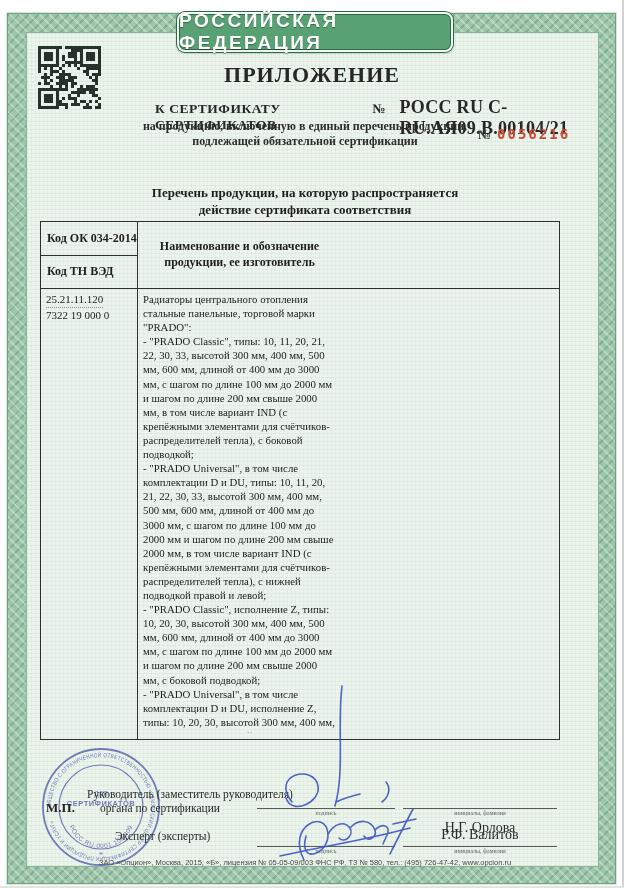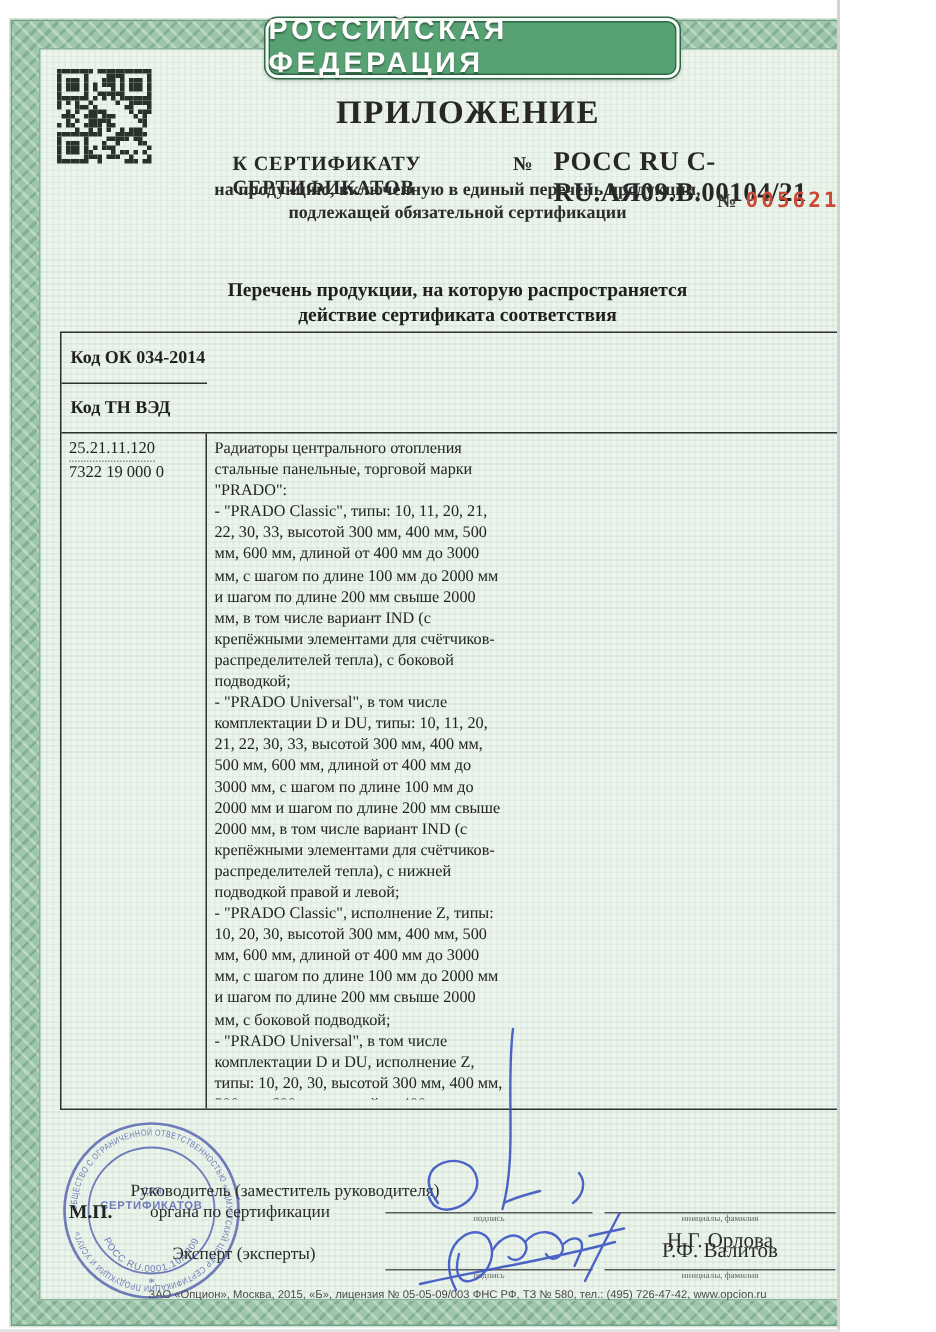--- a/index.html
+++ b/index.html
@@ -1,16 +1,16 @@
 <!DOCTYPE html>
 <html><head>
 <meta charset="utf-8">
 <style>
   html,body{margin:0;padding:0;background:#ffffff;}
-  #root{position:relative;width:560px;height:888px;background:#ffffff;overflow:hidden;
+  #root{position:relative;width:624px;height:888px;background:#ffffff;overflow:hidden;
         font-family:"Liberation Serif",serif;color:#222;}
   
   .frame{position:absolute;left:7px;top:13px;width:609px;height:871px;
          background:#9dc6ab;
          background-image:
            repeating-linear-gradient(45deg, rgba(255,255,255,.30) 0 2px, rgba(255,255,255,0) 2px 7px),
            repeating-linear-gradient(-45deg, rgba(40,96,64,.22) 0 2px, rgba(40,96,64,0) 2px 7px);
          box-shadow:inset 0 0 0 1px #6fa183, 0 0 0 1px #d9e6dc;}
   
   .sheet{position:absolute;left:26px;top:32px;width:571px;height:833px;
@@ -345,20 +345,21 @@
 
   <div class="section-title sec1">Перечень продукции, на которую распространяется</div>
   <div class="section-title sec2">действие сертификата соответствия</div>
 
   <div class="tbl">
     <div class="trow thead">
       <div class="th code-split">
         <div class="code-cell first">Код ОК 034-2014</div>
         <div class="code-cell">Код ТН ВЭД</div>
       </div>
+      <div class="th th-center">Наименование и обозначение продукции, ее изготовитель</div>
     </div>
     <div class="trow tbody">
       <div class="td">
         <span class="code-ok">25.21.11.120</span>
         <div>7322 19 000 0</div>
       </div>
       <div class="td cell-desc">Радиаторы центрального отопления стальные панельные, торговой марки "PRADO":
 - "PRADO Classic", типы: 10, 11, 20, 21, 22, 30, 33, высотой 300 мм, 400 мм, 500 мм, 600 мм, длиной от 400 мм до 3000 мм, с шагом по длине 100 мм до 2000 мм и шагом по длине 200 мм свыше 2000 мм, в том числе вариант IND (с крепёжными элементами для счётчиков-распределителей тепла), с боковой подводкой;
 - "PRADO Universal", в том числе комплектации D и DU, типы: 10, 11, 20, 21, 22, 30, 33, высотой 300 мм, 400 мм, 500 мм, 600 мм, длиной от 400 мм до 3000 мм, с шагом по длине 100 мм до 2000 мм и шагом по длине 200 мм свыше 2000 мм, в том числе вариант IND (с крепёжными элементами для счётчиков-распределителей тепла), с нижней подводкой правой и левой;
 - "PRADO Classic", исполнение Z, типы: 10, 20, 30, высотой 300 мм, 400 мм, 500 мм, 600 мм, длиной от 400 мм до 3000 мм, с шагом по длине 100 мм до 2000 мм и шагом по длине 200 мм свыше 2000 мм, с боковой подводкой;

